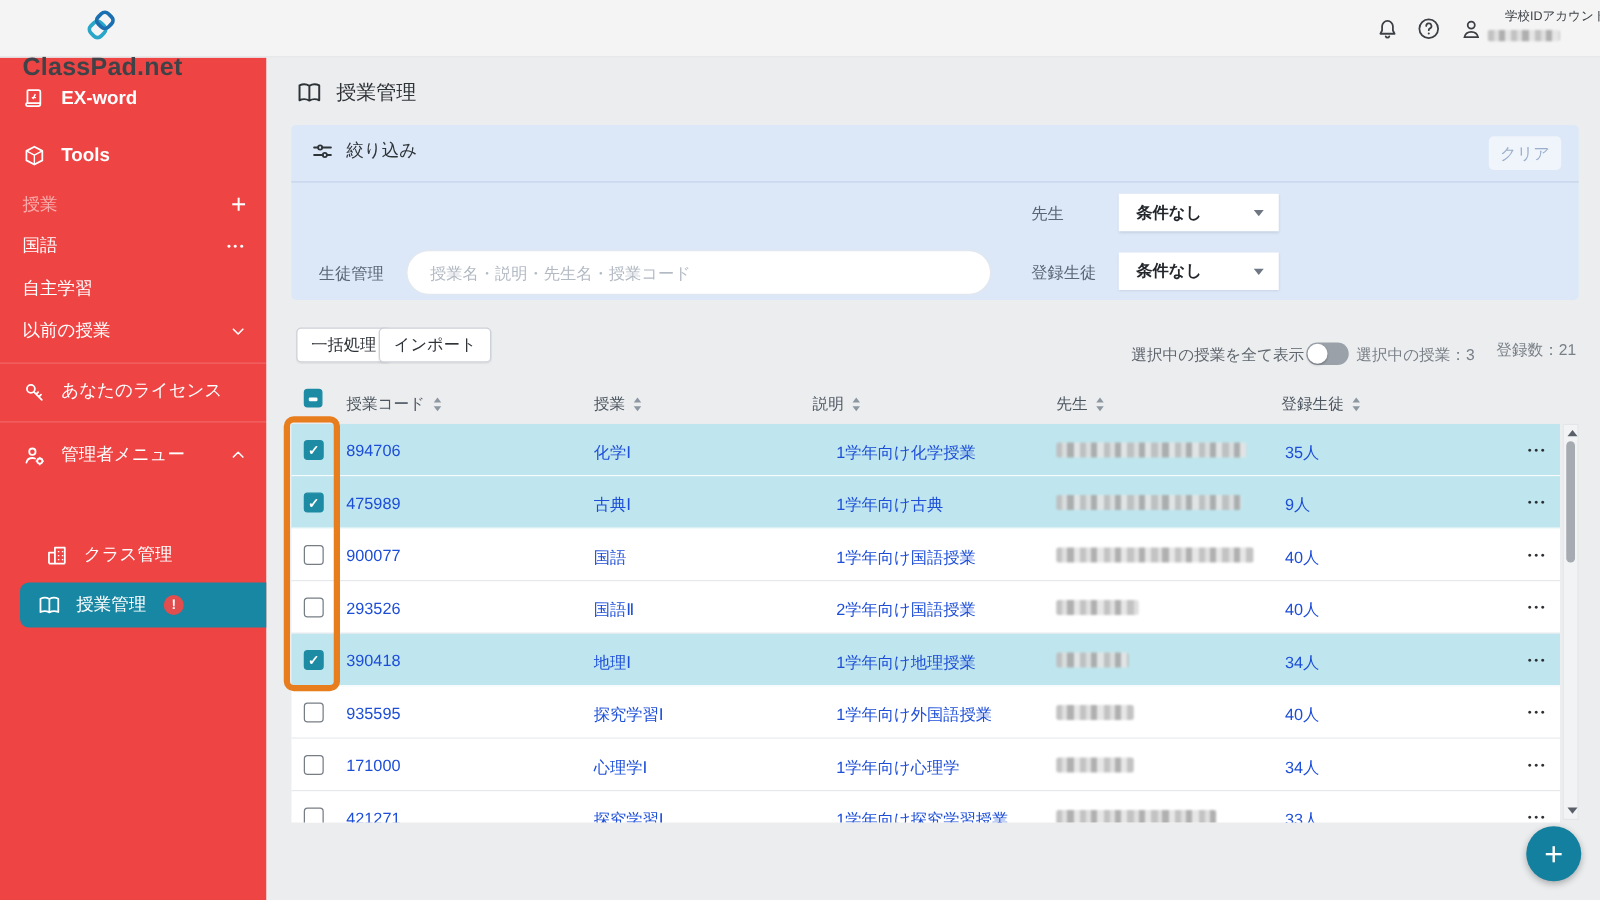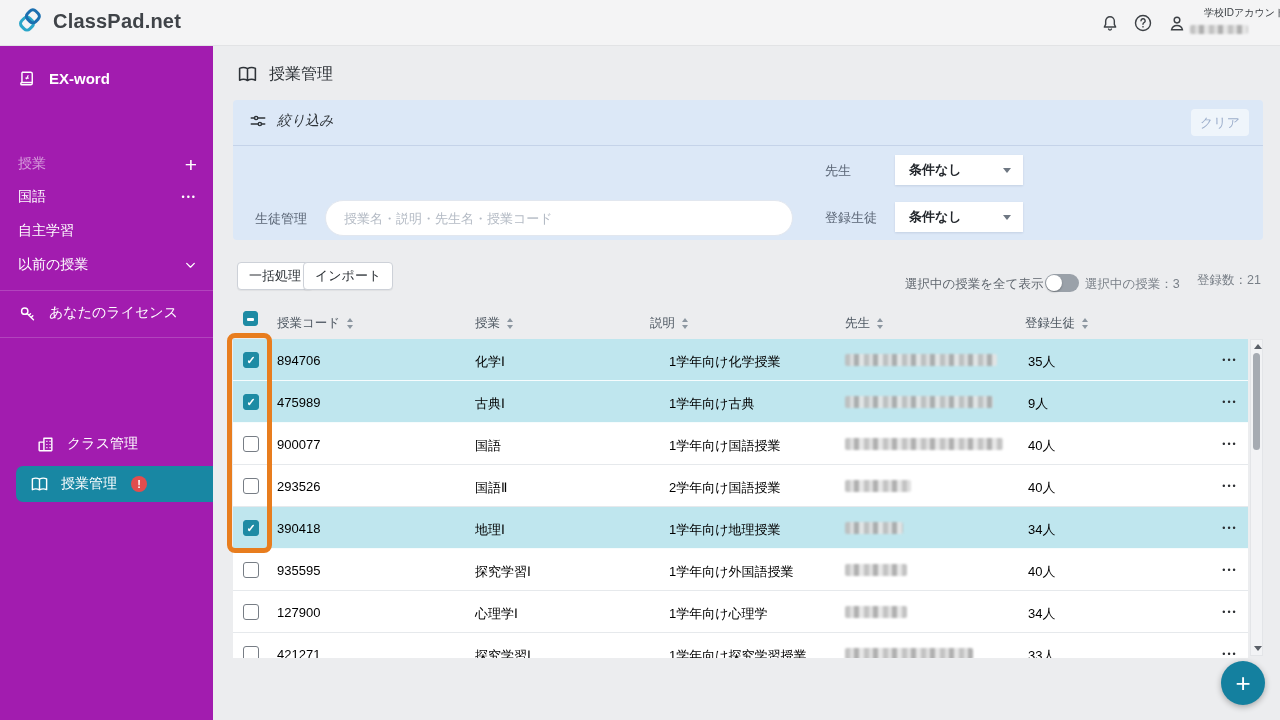--- a/index.html
+++ b/index.html
@@ -6,32 +6,32 @@
   html,body { width:1280px; height:720px; }
   body {
     position:relative; overflow:hidden;
     font-family:"Liberation Sans", sans-serif;
     background:#ecedef; color:#23272c;
   }
 
   
   .app-header { position:absolute; left:0; top:0; width:1280px; height:46px;
     background:#f4f4f5; border-bottom:1px solid #e2e3e5; z-index:5; }
-  .brand { position:absolute; left:18px; top:8px; display:flex; align-items:center; gap:9px; }
+  .brand { position:absolute; left:18px; top:8px; display:flex; align-items:center; gap:9px;flex-direction:column; }
   .brand-name { font-size:20px; font-weight:700; color:#3f4348; letter-spacing:.2px; }
   .hdr-icon { position:absolute; top:13px; width:20px; height:20px; color:#3c4045; cursor:pointer; }
   .acct { position:absolute; left:1190px; top:6px; }
   .acct-label { font-size:10px; color:#3c4045; white-space:nowrap;margin-left:14px; }
   .pixel-blur { display:inline-block; height:12px; border-radius:2px; opacity:.9;
     background:repeating-linear-gradient(90deg,#bdbdbd 0 5px,#dcdcdc 5px 9px,#a8a8a8 9px 14px,#e4e4e4 14px 19px);
     filter:blur(1px); }
   .acct-blur { width:58px; height:9px; margin-top:4px; }
 
   
-  .sidebar { position:absolute; left:0; top:46px; width:213px; height:674px; background:#a21caf; z-index:4; }
+  .sidebar { position:absolute; left:0; top:46px; width:213px; height:674px; background:#ef4444; z-index:4; }
   .side-item { position:absolute; left:0; width:213px; height:34px; padding:0 18px;
     display:flex; align-items:center; gap:12px; color:#fff; font-size:14px; cursor:pointer; }
   .side-item .ic { width:19px; height:19px; flex:0 0 auto; }
   .side-item.big { font-size:15px; font-weight:700; height:36px; }
   .side-item.dim { color:rgba(255,255,255,.55); }
   .side-item.indent { padding-left:36px; }
   .side-right { position:absolute; right:16px; top:50%; transform:translateY(-50%); color:#fff; }
   .plus-btn { font-size:21px; font-weight:300; line-height:1; cursor:pointer; }
   .dots { font-size:9px; letter-spacing:2px; cursor:pointer; }
   .side-div { position:absolute; left:0; width:213px; height:1px; background:rgba(255,255,255,.18); }
@@ -42,21 +42,21 @@
     font-size:11px; font-weight:700; display:flex; align-items:center; justify-content:center; margin-left:2px; }
 
   
   .page-title { position:absolute; left:237px; top:64px; display:flex; align-items:center; gap:11px; }
   .page-title .ic { width:21px; height:21px; color:#2e3338; }
   .page-title-text { font-size:16px; font-weight:500; color:#2e3338; }
 
   
   .filter { position:absolute; left:233px; top:100px; width:1030px; height:140px;
     background:#dce8f7; border-radius:4px; }
-  .filter-head { position:absolute; left:16px; top:12px; display:flex; align-items:center; gap:10px;font-style:italic; }
+  .filter-head { position:absolute; left:16px; top:12px; display:flex; align-items:center; gap:10px; }
   .filter-head .ic { width:18px; height:18px; color:#2e3338; }
   .filter-title { font-size:14px; font-weight:500; color:#2e3338; }
   .clear-btn { position:absolute; right:14px; top:9px; width:58px; height:27px; border-radius:4px;
     background:rgba(255,255,255,.55); color:#9caecb; font-size:13px; display:flex;
     align-items:center; justify-content:center; cursor:pointer; }
   .filter-div { position:absolute; left:0; right:0; top:45px; height:1px; background:rgba(80,105,160,.16); }
   .f-label { position:absolute; font-size:13px; color:#5a6575; }
   .dropdown { position:absolute; width:128px; height:30px; background:#fff; border-radius:0;
     box-shadow:0 1px 2px rgba(30,50,90,.12); display:flex; align-items:center;
     padding:0 14px; cursor:pointer; }
@@ -91,21 +91,21 @@
     color:#fff; cursor:pointer; }
   .cb.on { background:#1e8ba4; border-color:#1e8ba4; }
   .cb.ind { background:#1e8ba4; border-color:#1e8ba4; position:relative; }
   .cb.ind::after { content:""; position:absolute; left:3px; right:3px; top:6px; height:2.5px; background:#fff; border-radius:1px; }
   .thead .cb { position:absolute; left:10px; top:4px; width:15px; height:15px; }
 
   .tbody { position:absolute; left:233px; top:339px; width:1015px; height:319px; overflow:hidden; }
   .trow { position:relative; width:1015px; height:42px; background:#fff; border-bottom:1px solid #e6e9ec; }
   .trow.sel { background:#bfe6ee; border-bottom-color:rgba(255,255,255,.85); }
   .trow .cb { position:absolute; left:10px; top:13px; }
-  .cell { position:absolute; top:14px; font-size:13px; color:#000000; white-space:nowrap; }
+  .cell { position:absolute; top:14px; font-size:13px; color:#1d4ed8; white-space:nowrap; }
   .c-code { left:44px; }
   .c-name { left:242px; }
   .c-desc { left:436px; }
   .c-teacher { position:absolute; left:612px; top:15px; }
   .c-students { left:795px; }
   .row-menu { position:absolute; left:975px; top:0; width:44px; height:42px; display:flex;
     align-items:center; justify-content:center; font-size:9px; letter-spacing:2px;
     color:#2c2f33; cursor:pointer; }
 
   
@@ -159,20 +159,27 @@
 
 <nav class="sidebar">
   <div class="side-item big" style="top:14px">
     <svg class="ic" viewBox="0 0 24 24" fill="none" stroke="#fff" stroke-width="1.8" stroke-linejoin="round">
       <path d="M5 4h11a2 2 0 0 1 2 2v12a2 2 0 0 1-2 2H5a1.5 1.5 0 0 1 0-3h13"></path>
       <path d="M5 4v13"></path>
         <path d="M13 8l-2.5 5M9.4 11.5h4.2" stroke-width="1.4"></path>
     </svg>
     <span>EX-word</span>
   </div>
+  <div class="side-item big" style="top:60px">
+    <svg class="ic" viewBox="0 0 24 24" fill="none" stroke="#fff" stroke-width="1.8" stroke-linejoin="round">
+      <path d="M12 3l8 4.2v9.6L12 21l-8-4.2V7.2z"></path>
+      <path d="M4 7.2l8 4.2 8-4.2M12 11.4V21" stroke-width="1.4"></path>
+    </svg>
+    <span>Tools</span>
+  </div>
   <div class="side-item dim" style="top:101px">
     <span>授業</span>
     <span class="side-right plus-btn">+</span>
   </div>
   <div class="side-item" style="top:134px">
     <span>国語</span>
     <span class="side-right dots">•••</span>
   </div>
   <div class="side-item" style="top:168px">
     <span>自主学習</span>
@@ -185,20 +192,32 @@
   </div>
   <div class="side-div" style="top:244px"></div>
   <div class="side-item" style="top:250px">
     <svg class="ic" viewBox="0 0 24 24" fill="none" stroke="#fff" stroke-width="1.8" stroke-linecap="round">
       <circle cx="8.5" cy="9" r="4"></circle>
         <path d="M11.5 12l8 8M16.5 17l2.2-2.2M13.8 14.3l2-2"></path>
     </svg>
     <span>あなたのライセンス</span>
   </div>
   <div class="side-div" style="top:291px"></div>
+  <div class="side-item" style="top:301px">
+    <svg class="ic" viewBox="0 0 24 24" fill="none" stroke="#fff" stroke-width="1.8" stroke-linecap="round">
+      <circle cx="10" cy="8" r="3.2"></circle>
+        <path d="M4 19c.6-3 2.9-4.6 6-4.6 1 0 1.9.2 2.7.5"></path>
+      <circle cx="17.5" cy="17.5" r="2.6"></circle>
+        <path d="M17.5 13.8v1.1M17.5 20.1v1.1M21.2 17.5h-1.1M14.9 17.5h-1.1" stroke-width="1.4"></path>
+    </svg>
+    <span>管理者メニュー</span>
+    <svg class="side-right" width="13" height="13" viewBox="0 0 24 24" fill="none" stroke="#fff" stroke-width="2.4" stroke-linecap="round" stroke-linejoin="round">
+        <polyline points="5,15 12,8 19,15"></polyline>
+      </svg>
+  </div>
   <div class="side-item indent" style="top:381px">
     <svg class="ic" viewBox="0 0 24 24" fill="none" stroke="#fff" stroke-width="1.8" stroke-linejoin="round">
       <path d="M4 20V9h6v11M10 20V4h10v16M4 20h16"></path>
       <path d="M13 8h1.5M17 8h1.5M13 12h1.5M17 12h1.5M13 16h1.5M17 16h1.5" stroke-width="1.4"></path>
     </svg>
     <span>クラス管理</span>
   </div>
   <div class="side-active">
     <svg class="ic" style="width:19px;height:19px" viewBox="0 0 24 24" fill="none" stroke="#fff" stroke-width="1.8" stroke-linejoin="round">
       <path d="M3 5c3-1.4 6-1.4 9 .3 3-1.7 6-1.7 9-.3v13.5c-3-1.4-6-1.4-9 .3-3-1.7-6-1.7-9-.3zM12 5.3v13.5"></path>
@@ -342,21 +361,21 @@
       <span class="cb"></span>
       <span class="cell c-code">935595</span>
       <span class="cell c-name">探究学習Ⅰ</span>
       <span class="cell c-desc">1学年向け外国語授業</span>
       <span class="pixel-blur c-teacher" style="width: 62px;"></span>
       <span class="cell c-students">40人</span>
       <span class="row-menu">•••</span>
     </div>
     <div class="trow">
       <span class="cb"></span>
-      <span class="cell c-code">127900</span>
+      <span class="cell c-code">171000</span>
       <span class="cell c-name">心理学Ⅰ</span>
       <span class="cell c-desc">1学年向け心理学</span>
       <span class="pixel-blur c-teacher" style="width: 62px;"></span>
       <span class="cell c-students">34人</span>
       <span class="row-menu">•••</span>
     </div>
     <div class="trow">
       <span class="cb"></span>
       <span class="cell c-code">421271</span>
       <span class="cell c-name">探究学習Ⅰ</span>

